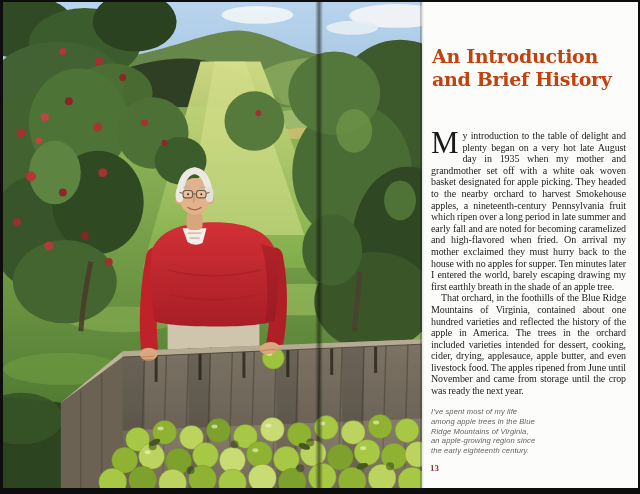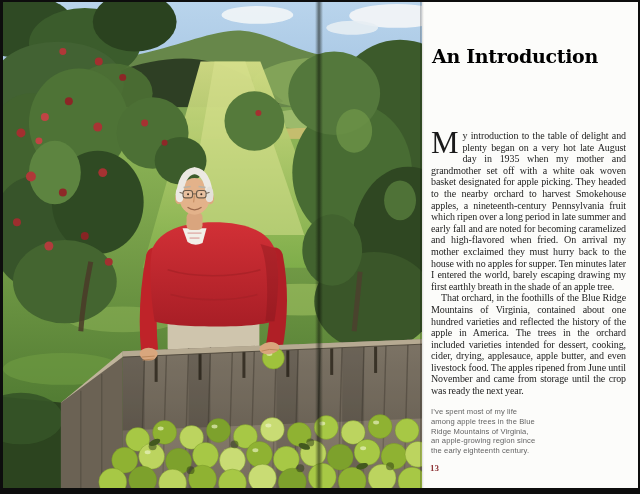--- a/index.html
+++ b/index.html
@@ -7,31 +7,31 @@
          font-family:"Liberation Serif", serif;}
   .spread{position:absolute;left:3px;top:2px;width:635px;height:486px;background:#fcfcfa;overflow:hidden;}
   .photo{position:absolute;left:0;top:0;width:419px;height:486px;overflow:hidden;}
   .photo svg{display:block;width:100%;height:100%;}
   .gutter{position:absolute;left:312px;top:0;width:8px;height:486px;
           background:linear-gradient(to right,rgba(10,14,6,0),rgba(10,14,6,.55) 50%,rgba(10,14,6,0));}
   .photo-edge{position:absolute;left:417px;top:0;width:4px;height:486px;
           background:linear-gradient(to right,rgba(0,0,0,.25),rgba(0,0,0,0));}
   .chapter-title{position:absolute;left:429px;top:43px;margin:0;width:200px;
           font-family:"DejaVu Serif","Liberation Serif",serif;font-weight:bold;
-          font-size:19px;line-height:23px;letter-spacing:-.3px;color:#000000;}
+          font-size:19px;line-height:23px;letter-spacing:-.3px;color:#c2410c;}
   .body-text{position:absolute;left:428px;top:128px;width:195px;height:280px;overflow:hidden;
           font-family:"Liberation Serif",serif;font-size:10px;line-height:11.6px;
           letter-spacing:-.1px;word-spacing:-.3px;color:#232323;text-align:justify;}
   .body-text p{margin:0;}
   .body-text p.indented{text-indent:10px;}
   .dropcap{float:left;font-family:"Liberation Serif",serif;font-size:31px;line-height:23px;
           padding:1px 4px 0 0;color:#1a1a1a;}
   .photo-caption{position:absolute;left:428px;top:405px;width:180px;
           font-family:"Liberation Sans",sans-serif;font-size:7.6px;line-height:9.8px;
-          letter-spacing:.1px;color:#646464;white-space:pre-line;}
+          letter-spacing:.1px;color:#646464;white-space:pre-line;font-style:italic;}
   .folio{position:absolute;left:427px;top:461px;width:100px;text-align:left;
           font-family:"Liberation Serif",serif;font-weight:bold;font-size:9px;color:#8e3538;}
 </style>
 </head>
 <body>
 
 <div class="stage">
   <div class="spread">
 
     <div class="photo">
@@ -284,21 +284,21 @@
           <ellipse cx="267" cy="355" rx="3" ry="2" fill="#e9f2bf" opacity=".7"></ellipse>
           <ellipse cx="267" cy="349" rx="10" ry="6" fill="#d9a67d" transform="rotate(-8 267 349)"></ellipse>
           <path d="M259,352 Q267,349 276,351" stroke="#b98457" stroke-width=".9" fill="none"></path>
         </g>
       </svg>
     </div>
 
     <div class="gutter"></div>
     <div class="photo-edge"></div>
 
-    <h1 class="chapter-title"><span>An Introduction</span><br></h1>
+    <h1 class="chapter-title"><span>An Introduction</span><br><span>and Brief History</span></h1>
 
     <div class="body-text">
       <p><span class="dropcap">M</span><span>y introduction to the table of delight and plenty began on a very hot late August day in 1935 when my mother and grandmother set off with a white oak woven basket designated for apple picking. They headed to the nearby orchard to harvest Smokehouse apples, a nineteenth-century Pennsylvania fruit which ripen over a long period in late summer and early fall and are noted for becoming caramelized and high-flavored when fried. On arrival my mother exclaimed they must hurry back to the house with no apples for supper. Ten minutes later I entered the world, barely escaping drawing my first earthly breath in the shade of an apple tree.</span></p>
       <p class="indented">That orchard, in the foothills of the Blue Ridge Mountains of Virginia, contained about one hundred varieties and reflected the history of the apple in America. The trees in the orchard included varieties intended for dessert, cooking, cider, drying, applesauce, apple butter, and even livestock food. The apples ripened from June until November and came from storage until the crop was ready the next year.</p>
     </div>
 
     <div class="photo-caption">I’ve spent most of my life
 among apple trees in the Blue
 Ridge Mountains of Virginia,
 an apple-growing region since

